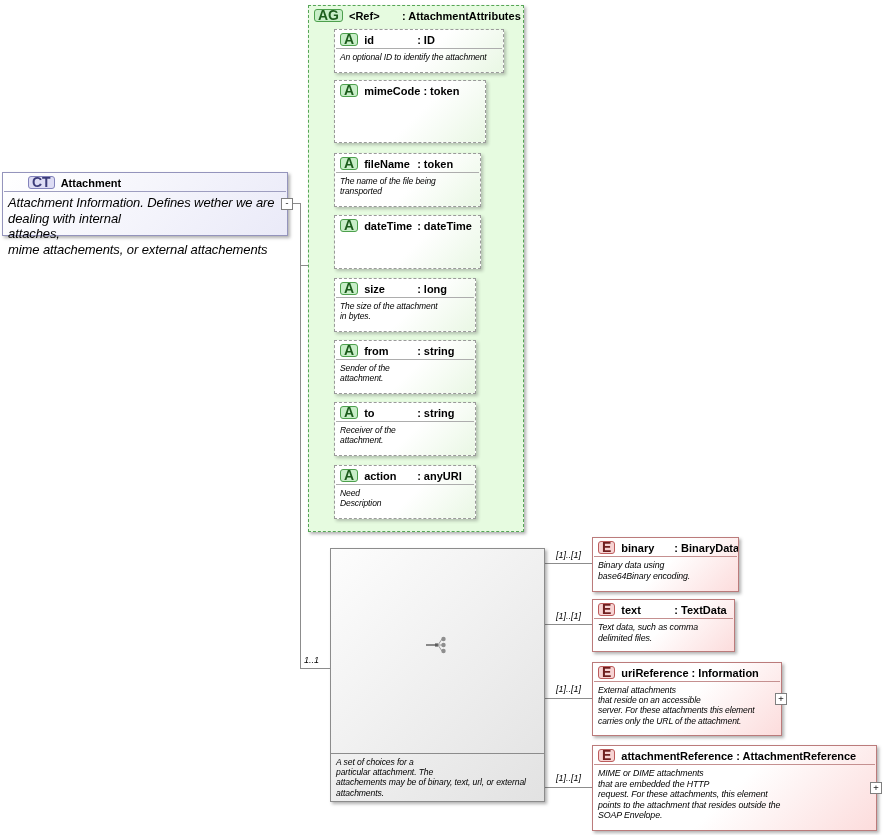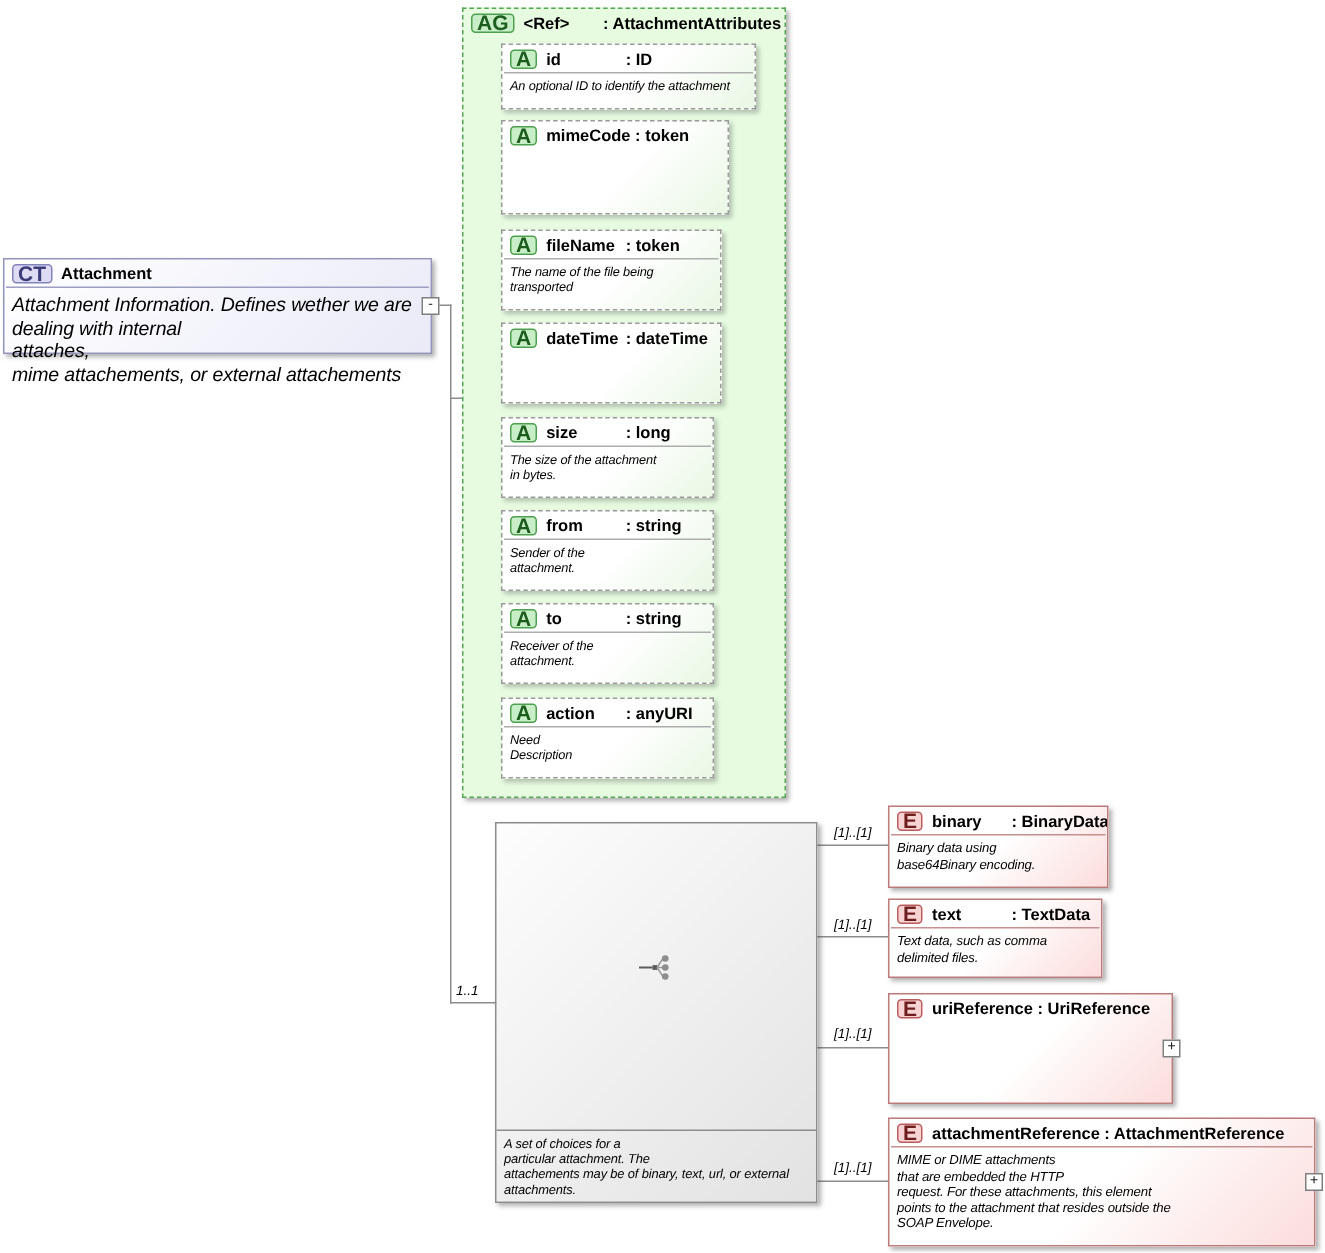--- a/index.html
+++ b/index.html
@@ -7,21 +7,21 @@
   .canvas { position: relative; width: 883px; height: 835px; background: #ffffff; overflow: hidden; }
 
   .line { position: absolute; background: #8c8c8c; z-index: 0; }
   .hline { height: 1px; }
   .vline { width: 1px; }
 
   .node { position: absolute; box-shadow: 2px 2px 3px rgba(60,60,60,0.40); z-index: 2; }
 
   .hdr { display: flex; align-items: center; padding: 3px 5px 2px 5px; }
   .badge { font-weight: bold; font-size: 14px; line-height: 11px; padding: 0 3px; border: 1px solid; border-radius: 3px; margin-right: 6px; flex: 0 0 auto; }
-  .badge-ct { background: #dddcf4; border-color: #8383bb; color: #3c3c7a; }
+  .badge-ct { background: #dddcf4; border-color: #8383bb; color: #3c3c7a; margin-left: 20px; }
   .badge-ag { background: #c8eec8; border-color: #4da04d; color: #1c5c1c; }
   .badge-a  { background: #c8eec8; border-color: #4da04d; color: #1c5c1c; }
   .badge-e  { background: #f7d3d3; border-color: #bc5c5c; color: #6e1e1e; }
 
   .name { font-weight: bold; font-size: 11px; white-space: nowrap; min-width: 50px; padding-right: 3px; }
   .type { font-weight: bold; font-size: 11px; white-space: nowrap; }
 
   .anno { border-top: 1px solid #adadad; margin: 0 1px; padding: 3px 4px; font-style: italic; font-size: 8.8px; letter-spacing: -0.1px; line-height: 1.2; white-space: pre-line; }
 
   .ct-box { left: 2px; top: 172px; width: 284px; height: 62px; background: linear-gradient(135deg, #ffffff 0%, #eaeaf8 100%); border: 1px solid #9494bc; }
@@ -196,22 +196,26 @@
         <span class="type">: TextData</span>
       </div>
     <div class="anno">Text data, such as comma
 delimited files.</div>
   </div>
 
   <div class="node el-box el-uri">
     <div class="hdr">
         <span class="badge badge-e">E</span>
         <span class="name">uriReference</span>
-        <span class="type">: UriReference</span>
-      </div>
+        <span class="type">: Information</span>
+      </div>
+    <div class="anno">External attachments
+that reside on an accessible
+server. For these attachments this element
+carries only the URL of the attachment.</div>
   </div>
   <div class="expand" style="left:775px; top:693px;">+</div>
 
   <div class="node el-box el-att">
     <div class="hdr">
         <span class="badge badge-e">E</span>
         <span class="name">attachmentReference</span>
         <span class="type">: AttachmentReference</span>
       </div>
     <div class="anno">MIME or DIME attachments

